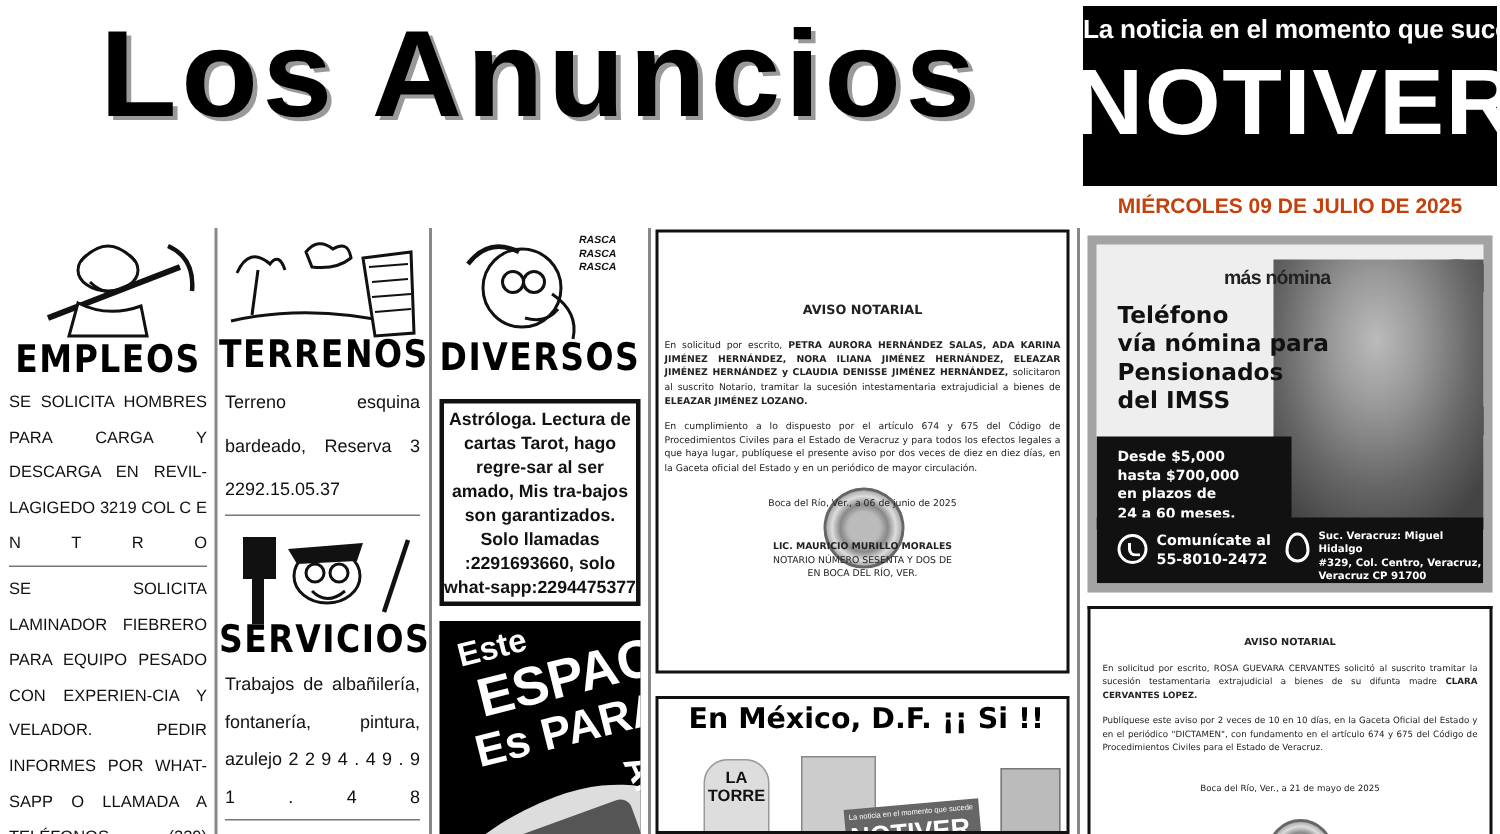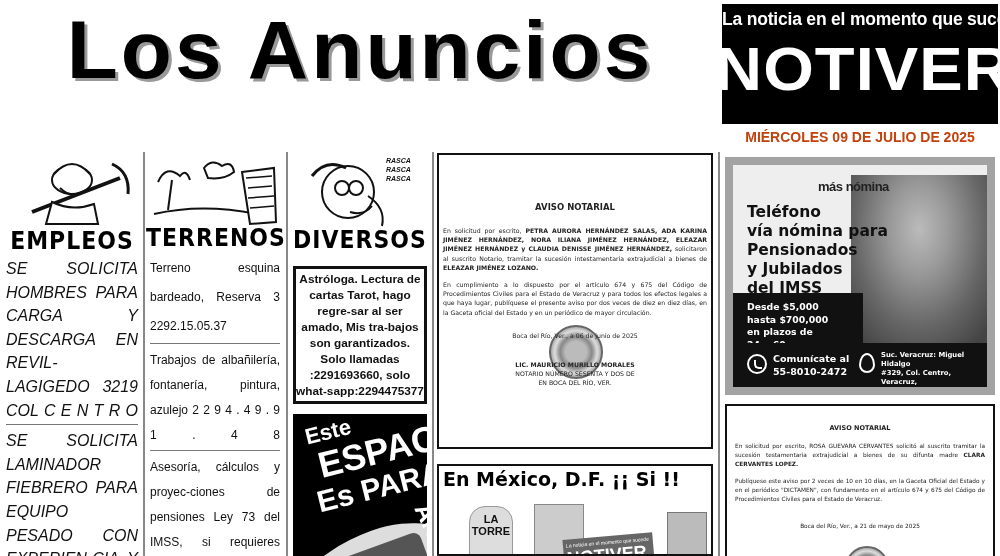--- a/index.html
+++ b/index.html
@@ -47,21 +47,21 @@
   }
   .class-text {
     font-family: "Liberation Sans", sans-serif; font-size: 12.2px; line-height: 23.7px; color: #111;
     text-align: justify; text-align-last: justify; padding: 0 4px;
   }
   .class-text.last-normal { text-align-last: left; }
   .ad-sep { border-top: 1px solid #777; margin: 2px 4px 4px; }
 
   
   #col1 { left: 2px; width: 140px; }
-  #col1 .class-text { font-size: 16px; line-height: 23.6px; font-style: italic; }
+  #col1 .class-text { font-size: 11px; line-height: 23.6px; }
 
   
   #col2 { left: 146px; width: 138px; }
   #col2 .class-text { font-size: 12px; line-height: 25px; }
 
   
   #col3 { left: 290px; width: 140px; }
   .astro-box {
     margin: 10px 3px 0; border: 3px solid #111; padding: 2px 0;
     font-weight: 700; font-size: 11.8px; line-height: 16px; text-align: center; color: #111;
@@ -99,33 +99,33 @@
   .notice-para b { font-weight: 700; }
   .notice-center { text-align: center; font-size: 6.2px; line-height: 9px; }
   .seal {
     position: absolute; width: 54px; height: 54px; border-radius: 50%; border: 2px solid #666;
     background: radial-gradient(circle, #bbb 30%, #888 45%, #ddd 60%, #999 75%, transparent 76%);
   }
 
   .dfad {
     position: absolute; left: 437px; top: 464px; width: 276px; height: 92px; border: 2px solid #111; overflow: hidden;
   }
-  .dfad-title { font-family: "DejaVu Sans", sans-serif; font-weight: 700; font-size: 19px; color: #000; padding-left: 4px; margin-top: 2px; white-space: nowrap; }
+  .dfad-title { font-family: "DejaVu Sans", sans-serif; font-weight: 700; font-size: 19px; color: #000; padding-left: 20px; margin-top: 2px; white-space: nowrap; }
   .dfad-tower {
     position: absolute; left: 30px; top: 40px; width: 44px; height: 60px; background: #ddd; border: 1px solid #999;
     border-radius: 16px 16px 0 0; text-align: center; font-weight: 700; font-size: 11px; padding-top: 6px;
   }
   .dfad-paper1 { position: absolute; left: 95px; top: 38px; width: 50px; height: 60px; background: #ccc; border: 1px solid #888; }
   .dfad-paper2 { position: absolute; left: 125px; top: 70px; width: 90px; height: 40px; background: #666; color: #fff; font-size: 5px; padding: 3px; transform: rotate(-5deg); }
   .dfad-paper2 span { display: block; font-size: 18px; font-weight: 900; }
   .dfad-paper3 { position: absolute; left: 228px; top: 46px; width: 40px; height: 50px; background: #bbb; border: 1px solid #777; }
 
   
   .loan-ad {
-    position: absolute; left: 725px; top: 157px; width: 270px; height: 238px; background: #eee; border: 8px solid #a3a3a3; overflow: hidden;
+    position: absolute; left: 725px; top: 157px; width: 270px; height: 238px; background: #eee; border: 6px solid #a3a3a3; overflow: hidden;
   }
   .loan-photo {
     position: absolute; left: 118px; top: 10px; width: 152px; height: 180px;
     background: radial-gradient(ellipse at 45% 30%, #bbb 0%, #999 25%, #666 55%, #444 80%);
   }
   .loan-circle { position: absolute; left: 180px; top: 10px; width: 120px; height: 120px; border-radius: 50%; border: 18px solid #111; }
   .loan-brand { position: absolute; left: 85px; top: 14px; font-weight: 900; font-size: 13px; color: #222; letter-spacing: -0.5px; }
   .loan-headline {
     position: absolute; left: 14px; top: 38px; font-family: "DejaVu Sans", sans-serif; font-weight: 900; font-size: 15.5px; line-height: 19px; color: #111;
   }
@@ -194,20 +194,33 @@
       <line x1="26" y1="22" x2="22" y2="52" stroke="#111" stroke-width="2"></line>
       <path d="M58 10 Q66 0 76 8 Q86 2 88 14 Q78 22 62 20 Z" fill="#fff" stroke="#111" stroke-width="2"></path>
       <path d="M8 56 Q60 44 120 58" fill="none" stroke="#111" stroke-width="2"></path>
       <path d="M96 14 L128 10 L130 64 L104 66 Z" fill="#fff" stroke="#111" stroke-width="2"></path>
       <path d="M100 20 L126 18 M102 30 L126 28 M102 40 L128 38 M104 50 L128 48" stroke="#111" stroke-width="1.5"></path>
     </svg>
     <div class="section-heading">TERRENOS</div>
   </div>
   <div class="class-text last-normal" style="line-height:29px;">Terreno esquina bardeado, Reserva 3 2292.15.05.37</div>
   <div class="ad-sep"></div>
+  <div class="section-art" style="height:96px;">
+    <svg width="138" height="78" viewBox="0 0 138 78" style="position:absolute;left:0;top:0;">
+      <rect x="16" y="10" width="22" height="28" fill="#111"></rect>
+      <rect x="22" y="38" width="8" height="30" fill="#111"></rect>
+      <ellipse cx="72" cy="36" rx="22" ry="18" fill="#fff" stroke="#111" stroke-width="2"></ellipse>
+      <path d="M46 18 L96 14 L92 26 L52 28 Z" fill="#111"></path>
+      <circle cx="64" cy="34" r="6" fill="#fff" stroke="#111" stroke-width="2"></circle>
+      <circle cx="80" cy="34" r="6" fill="#fff" stroke="#111" stroke-width="2"></circle>
+      <path d="M62 46 Q72 56 84 46" fill="#fff" stroke="#111" stroke-width="2"></path>
+      <line x1="110" y1="60" x2="126" y2="12" stroke="#111" stroke-width="3"></line>
+    </svg>
+    <div class="section-heading">SERVICIOS</div>
+  </div>
   <div class="class-text">Trabajos de albañilería, fontanería, pintura, azulejo 2 2 9 4 . 4 9 . 9 1 . 4 8</div>
   <div class="ad-sep"></div>
   <div class="class-text">Asesoría, cálculos y proyec-ciones de pensiones Ley 73 del IMSS, si requieres apoyo,</div>
 </div>
 
 <div class="col" id="col3">
   <div class="section-art" style="height:104px;">
     <svg width="140" height="80" viewBox="0 0 140 80" style="position:absolute;left:0;top:0;">
       <ellipse cx="58" cy="40" rx="26" ry="26" fill="#fff" stroke="#111" stroke-width="2"></ellipse>
       <circle cx="52" cy="36" r="7" fill="#fff" stroke="#111" stroke-width="2"></circle>
@@ -257,21 +270,20 @@
 </div>
 
 <div class="loan-ad">
   <div class="loan-circle"></div>
   <div class="loan-photo"></div>
   <div class="loan-brand">más nómina</div>
   <div class="loan-headline">
     <div>Teléfono</div>
     <div>vía nómina para</div>
     <div>Pensionados</div>
-    <div>y Jubilados</div>
     <div>del IMSS</div>
   </div>
   <div class="loan-terms-box">
     <div>Desde $5,000</div>
     <div>hasta $700,000</div>
     <div>en plazos de</div>
     <div>24 a 60 meses.</div>
   </div>
   <div class="loan-footer">
     <div class="wa-icon"></div>

